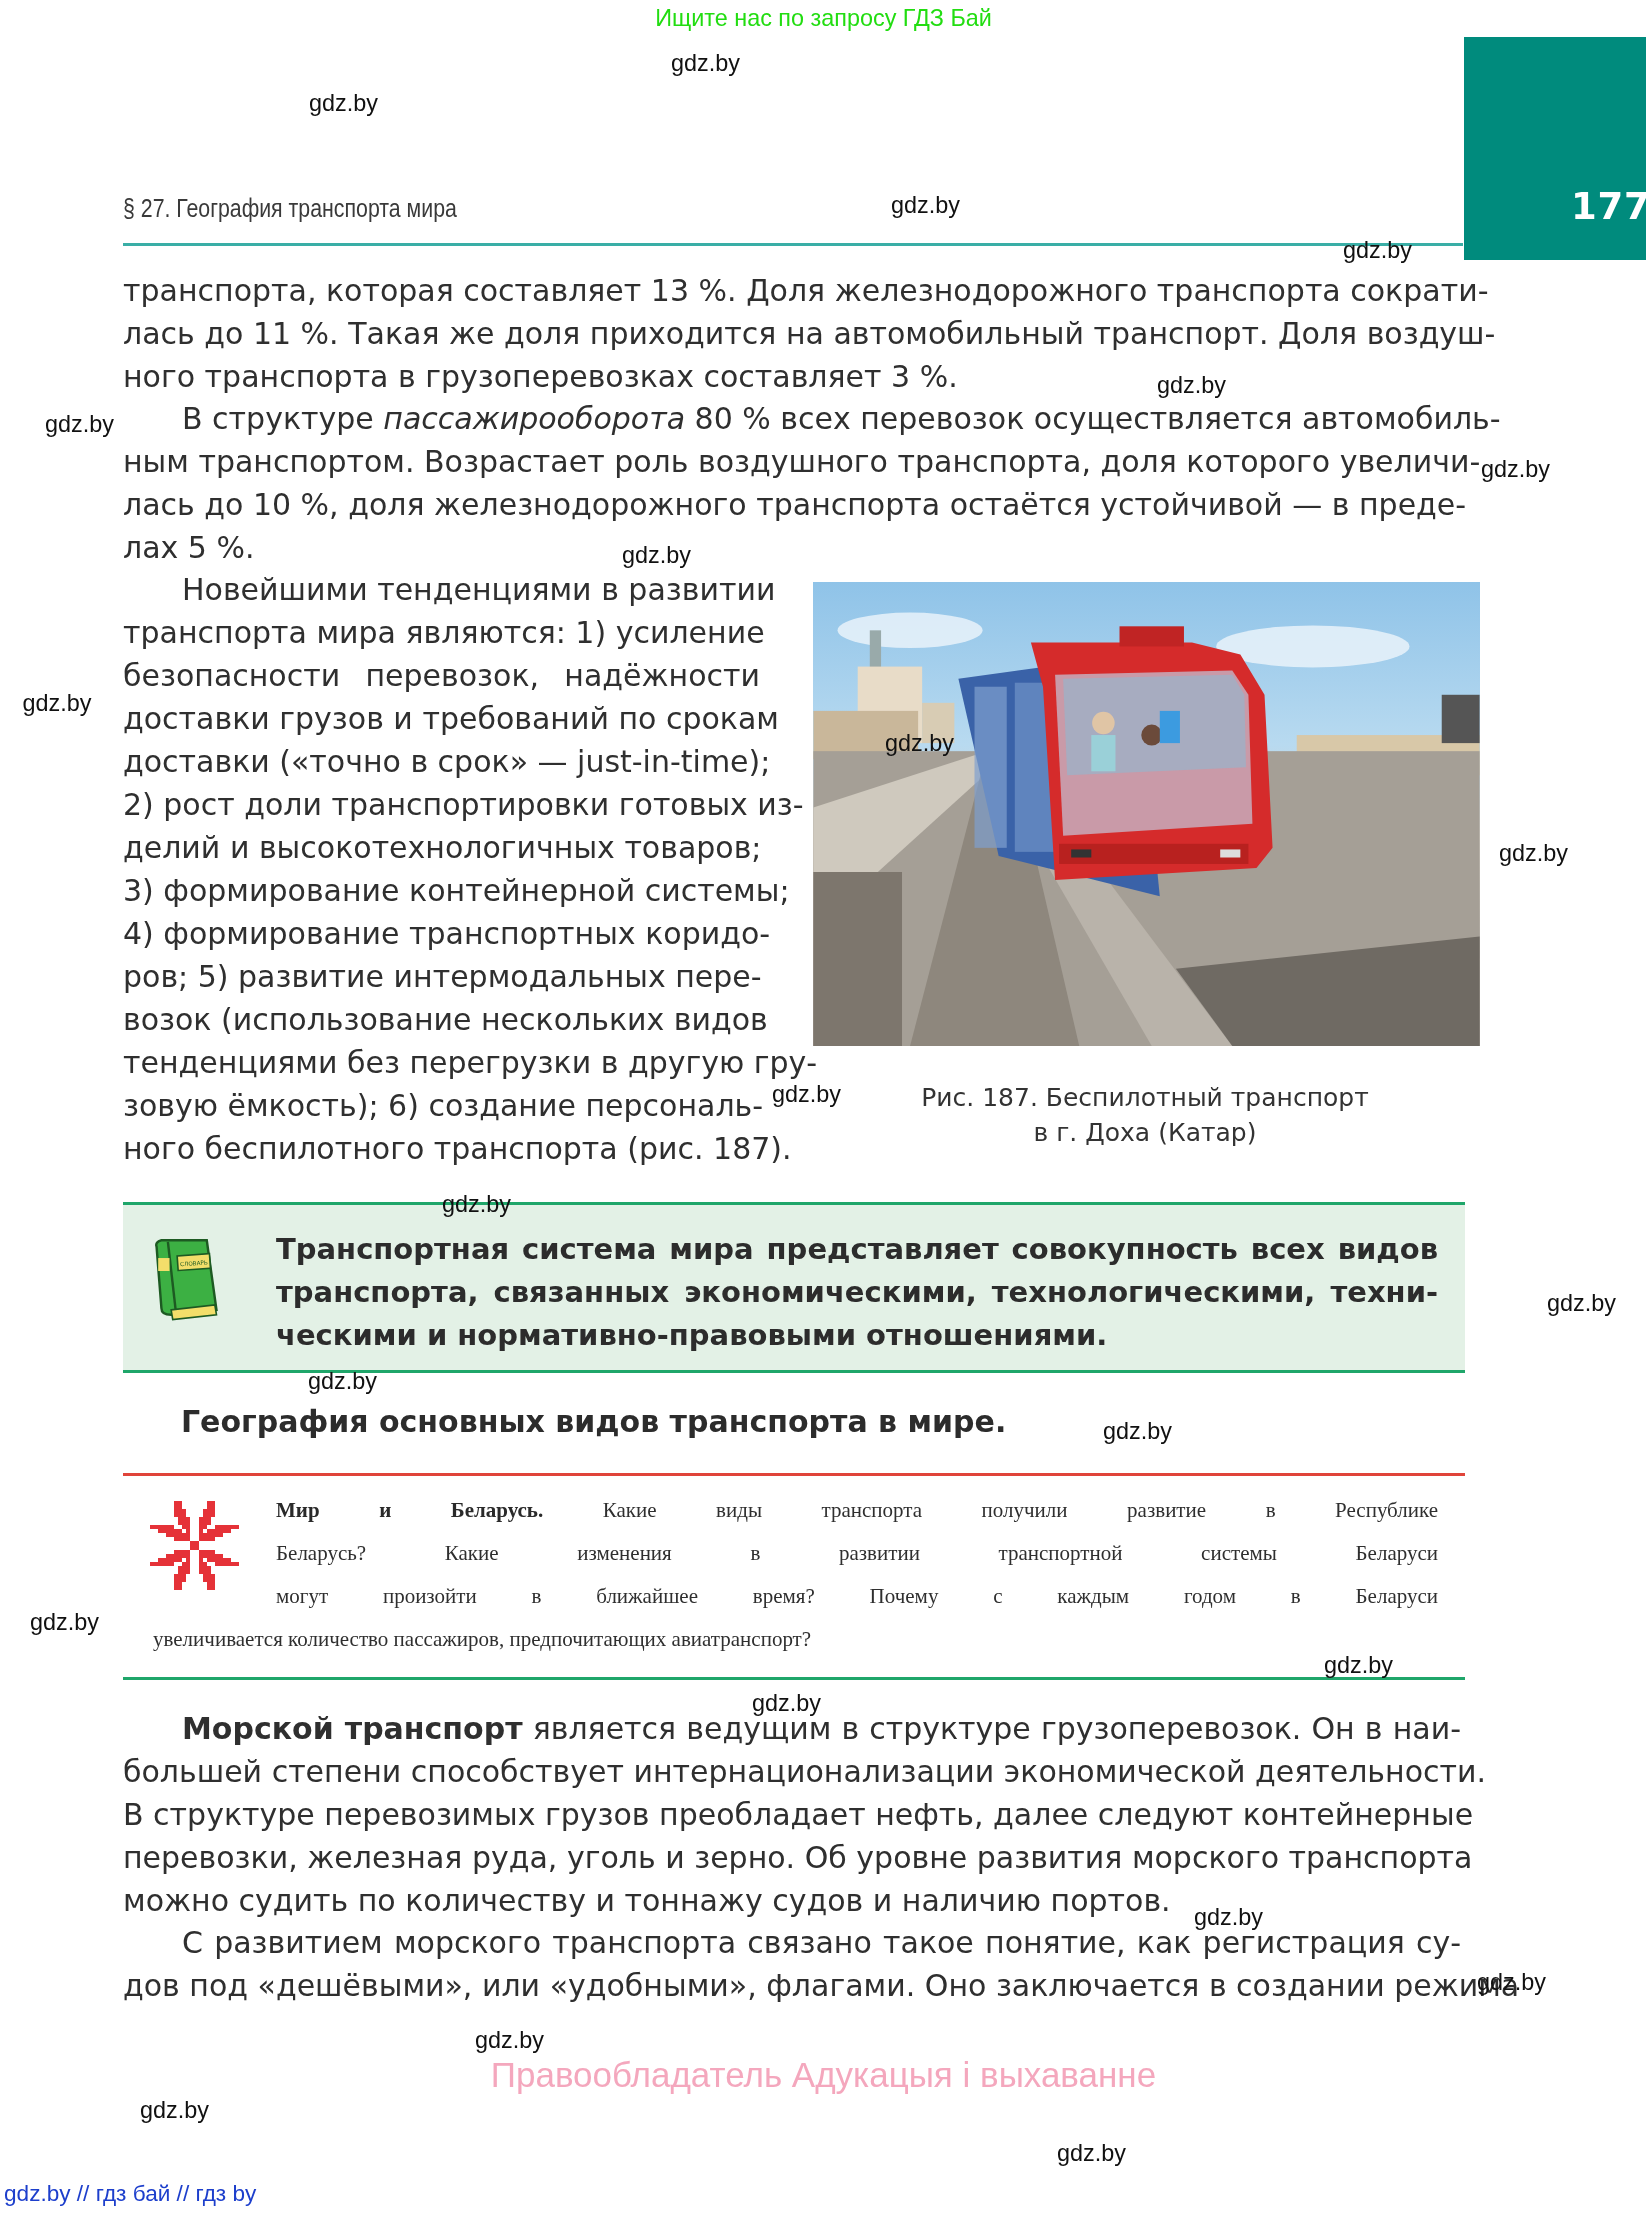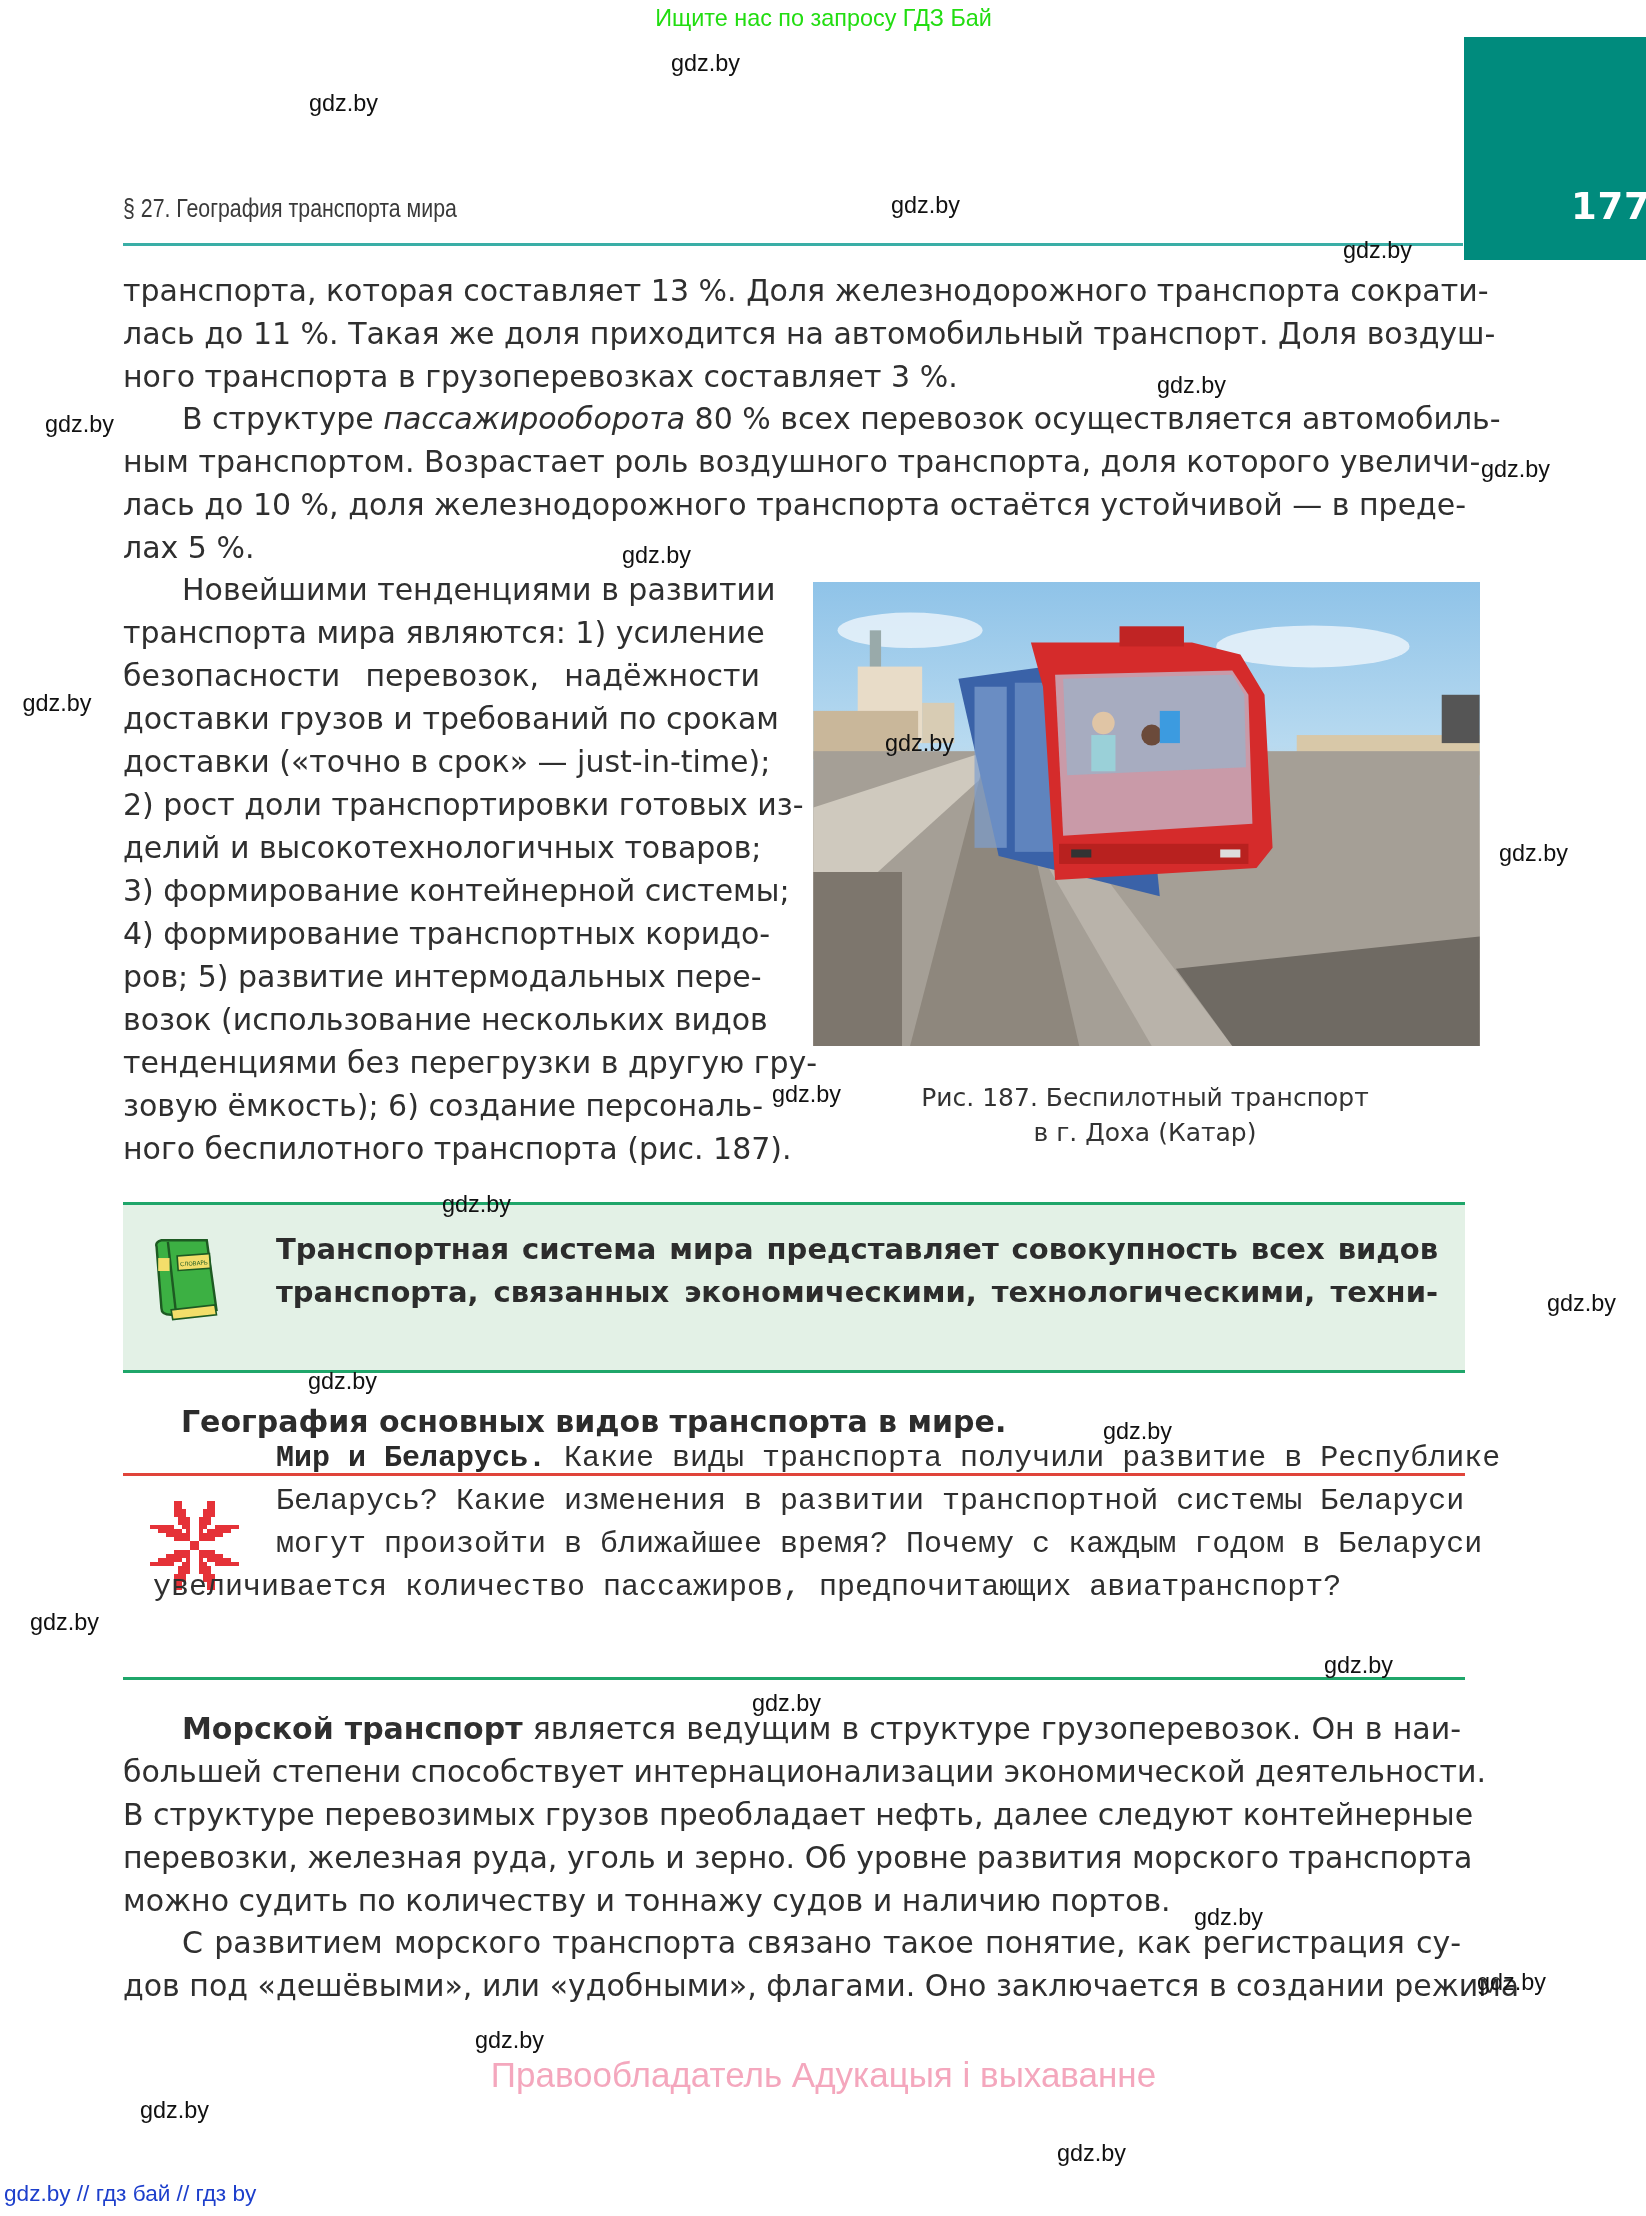--- a/index.html
+++ b/index.html
@@ -54,22 +54,22 @@
   }
   .deftext .ln { display: block; white-space: nowrap; text-align: justify; text-align-last: justify; }
   .deftext .ln.last { text-align-last: left; }
   .subhead {
     position: absolute; left: 181px; top: 1404px; font-family: "DejaVu Sans", sans-serif;
     font-weight: bold; font-size: 30px; color: #2c2c2c;
   }
   .red-rule { position: absolute; left: 123px; top: 1473px; width: 1342px; height: 3.2px; background: #e0443a; }
   .green-rule { position: absolute; left: 123px; top: 1677px; width: 1342px; height: 3.2px; background: #1fa66a; }
   .belarus {
-    position: absolute; left: 276px; top: 1437px; width: 1162px;
-    font-family: Liberation Mono, monospace; font-size: 30px; line-height: 43px; color: #2f2f2f;
+    position: absolute; left: 276px; top: 1489px; width: 1162px;
+    font-family: Liberation Serif, serif; font-size: 21px; line-height: 43px; color: #2f2f2f;
   }
   .belarus .ln { display: block; white-space: nowrap; text-align: justify; text-align-last: justify; }
   .belarus .ln.out { margin-left: -123px; text-align-last: left; }
   .belarus b { color: #2a2a2a; }
   .footer-note {
     position: absolute; top: 2055px; left: 0; width: 1647px; text-align: center;
     font-family: "Liberation Sans", sans-serif; font-size: 35px; color: #f4a7bd;
   }
   .bottom-links {
     position: absolute; top: 2181px; left: 4px; width: 1647px; text-align: left;
@@ -160,20 +160,21 @@
     <line x1="22" y1="6" x2="32" y2="94" stroke="#1d5a22" stroke-width="3"></line>
     <rect x="10" y="26" width="14" height="16" fill="#f3de6a"></rect>
     <rect x="34" y="22" width="40" height="18" fill="#f3de6a" stroke="#1d5a22" stroke-width="2" transform="rotate(-4 54 31)"></rect>
     <text x="54" y="35" font-size="7" text-anchor="middle" fill="#1d5a22" font-family="DejaVu Sans, sans-serif" transform="rotate(-4 54 31)">СЛОВАРЬ</text>
     <path d="M26 90 L80 84 L82 96 L28 102 Z" fill="#f3de6a" stroke="#1d5a22" stroke-width="2"></path>
   </svg>
 </div>
 <div class="deftext">
   <span class="ln">Транспортная система мира представляет совокупность всех видов</span>
   <span class="ln">транспорта, связанных экономическими, технологическими, техни-</span>
+  <span class="ln last">ческими и нормативно-правовыми отношениями.</span>
 </div>
 
 <div class="subhead">География основных видов транспорта в мире.</div>
 
 <div class="red-rule"></div>
 <div class="abs" style="left:150px; top:1501px; width:89px; height:89px;">
   <svg width="89" height="89" viewBox="0 0 22 22" shape-rendering="crispEdges">
     <g fill="#e53238">
       <path d="M6 0h2v2h1v2h1v4h-1v-1h-1v-1h-1v-2h-1z"></path>
       <path d="M16 0h-2v2h-1v2h-1v4h1v-1h1v-1h1v-2h1z"></path>

